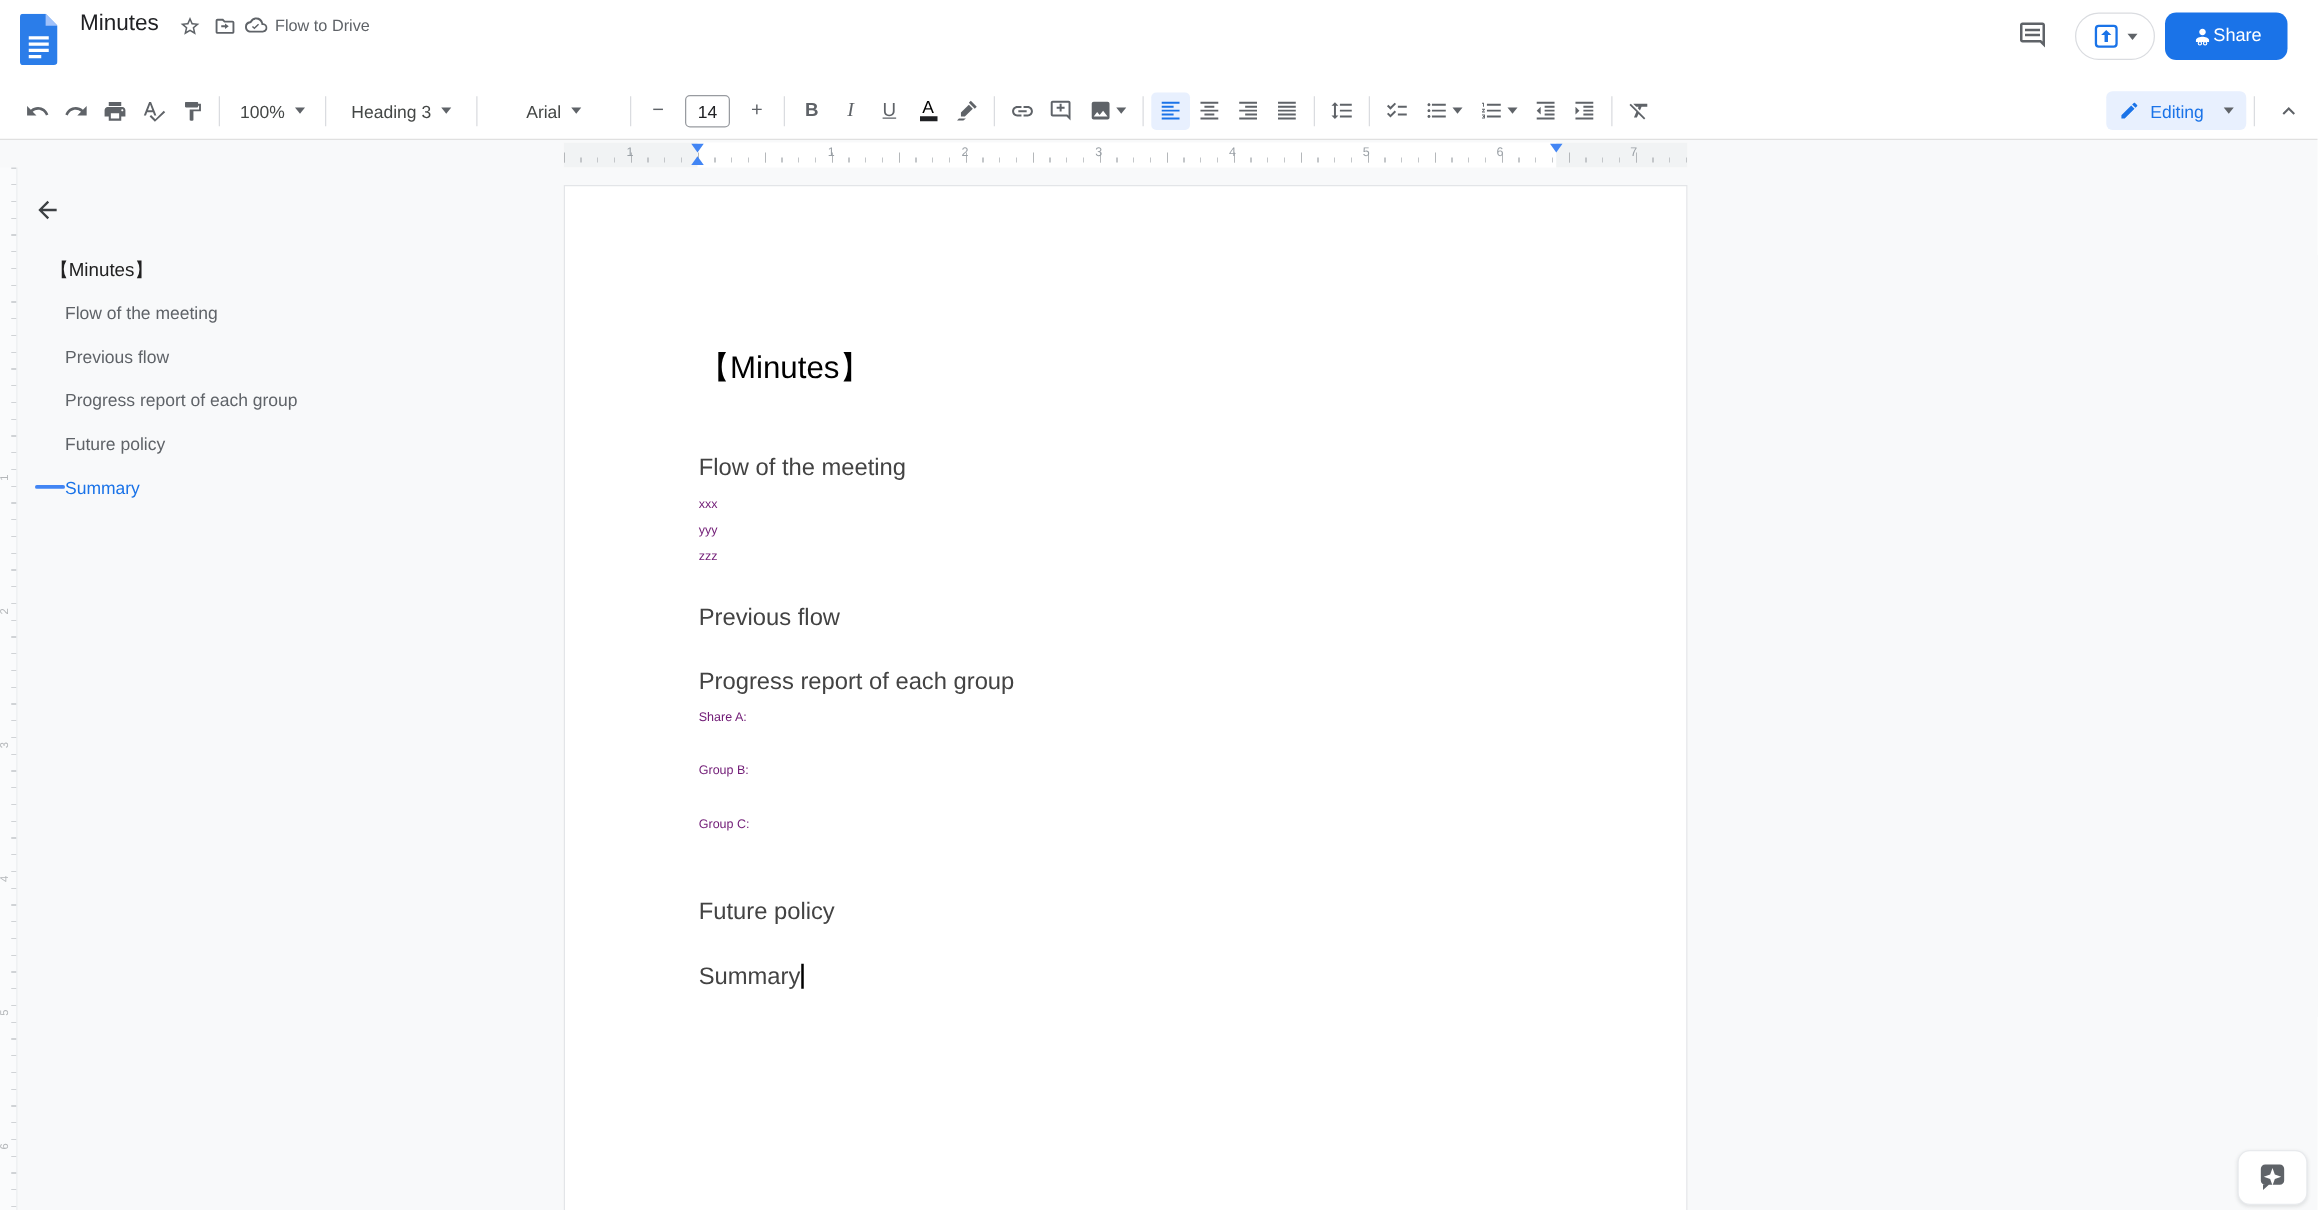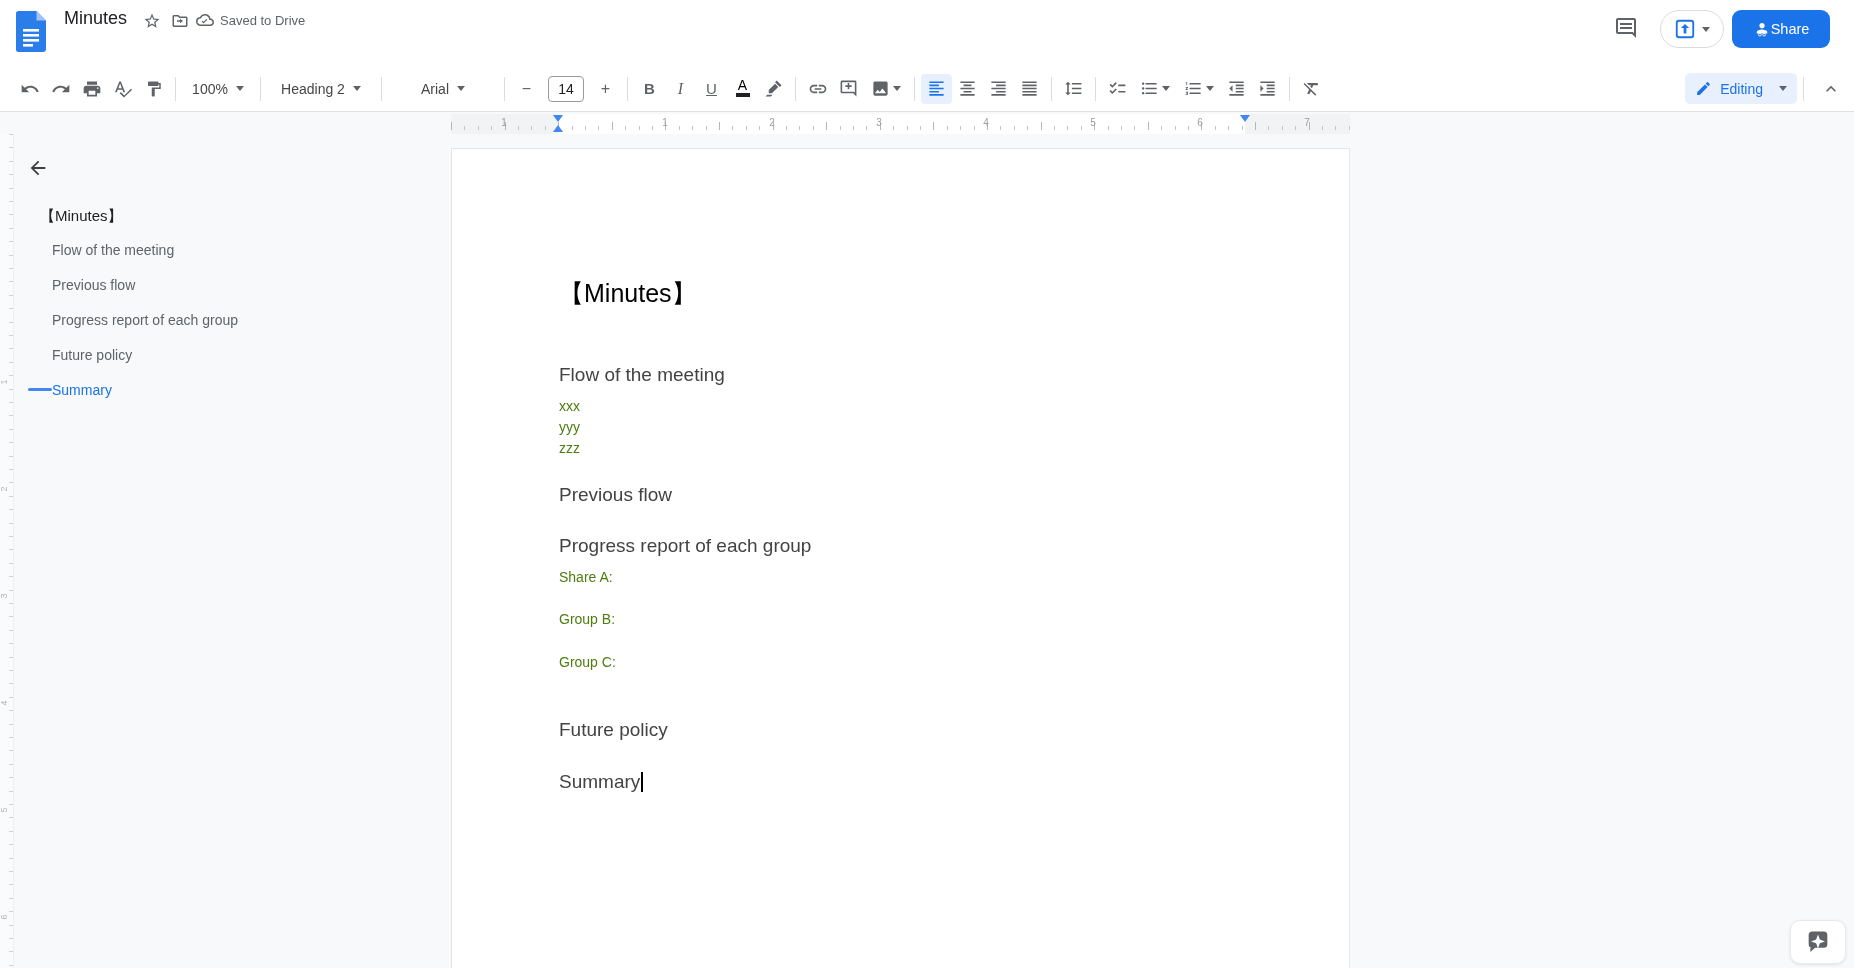--- a/index.html
+++ b/index.html
@@ -72,21 +72,21 @@
   .ol-title { position:absolute; left:40px; top:91px; height:26px; display:flex; align-items:center; font-size:15px; font-weight:500; color:#212121; max-width:360px; }
   .ol-item { position:absolute; left:52px; height:24px; display:flex; align-items:center; font-size:14px; color:#5f6368; max-width:360px; }
   .ol-item.active { color:#1a73e8; }
   #ol-active-dash { position:absolute; left:28px; top:276px; width:24px; height:3px; background:#4285f4; border-radius:2px; }
 
   
   #page { position:absolute; left:451px; top:36px; width:899px; height:830px; background:#fff; border:1px solid #e3e5e8; }
   .doc-line { position:absolute; left:107px; white-space:pre; }
   .doc-title { font-size:25px; color:#000; }
   .doc-h3 { font-size:19px; color:#434343; }
-  .doc-body { font-size:14px; color:#4d7c0f;text-align:center; }
+  .doc-body { font-size:10px; color:#701a75;text-align:center; }
   #text-cursor { display:inline-block; width:2px; height:20px; background:#000; vertical-align:-4px; margin-left:1px; }
 
   
   #explore-btn { position:absolute; left:1790px; top:808px; width:56px; height:44px; background:#fff;
                  border:1px solid #e8eaed; border-radius:10px; box-shadow:0 1px 3px rgba(60,64,67,.12);
                  display:flex; align-items:center; justify-content:center; }
 </style>
 </head>
 <body>
 
@@ -112,21 +112,21 @@
         <path d="M20 6h-8l-2-2H4c-1.1 0-2 .9-2 2v12c0 1.1.9 2 2 2h16c1.1 0 2-.9 2-2V8c0-1.1-.9-2-2-2zm0 12H4V6h5.17l2 2H20v10z"></path>
         <path d="M12 15l4-3-4-3v2H8v2h4z"></path>
       </svg>
   </div>
 
   <div id="saved-wrap">
     <svg width="18" height="18" viewBox="0 0 24 24" fill="#5f6368">
         <path d="M19.35 10.04A7.49 7.49 0 0 0 12 4C9.11 4 6.6 5.64 5.35 8.04A5.994 5.994 0 0 0 0 14c0 3.31 2.69 6 6 6h13c2.76 0 5-2.24 5-5 0-2.64-2.05-4.78-4.65-4.96zM19 18H6c-2.21 0-4-1.79-4-4 0-2.05 1.53-3.76 3.56-3.97l1.07-.11.5-.95A5.469 5.469 0 0 1 12 6c2.62 0 4.88 1.86 5.39 4.43l.3 1.5 1.53.11A2.98 2.98 0 0 1 22 15c0 1.65-1.35 3-3 3z"></path>
         <path d="M10 16.6l-2.6-2.6 1.06-1.06L10 14.48l3.94-3.94L15 11.6 10 16.6z"></path>
       </svg>
-    <span>Saved to Drive</span>
+    <span>Flow to Drive</span>
   </div>
 
 
   <div id="comment-history-btn">
     <svg width="24" height="24" viewBox="0 0 24 24" fill="#5f6368">
         <path d="M21.99 4c0-1.1-.89-2-1.99-2H4c-1.1 0-2 .9-2 2v12c0 1.1.9 2 2 2h14l4 4-.01-18zM20 4v13.17L18.83 16H4V4h16z"></path>
         <rect x="6" y="7" width="12" height="2"></rect>
         <rect x="6" y="11" width="12" height="2"></rect>
       </svg>
   </div>
@@ -180,21 +180,21 @@
   <div class="tdiv"></div>
 
   <div class="tsel" id="zoom-select">
     <span>100%</span>
     <span class="caret"></span>
   </div>
 
   <div class="tdiv"></div>
 
   <div class="tsel" id="style-select">
-    <span>Heading 2</span>
+    <span>Heading 3</span>
     <span class="caret"></span>
   </div>
 
   <div class="tdiv"></div>
 
   <div class="tsel" id="font-select">
     <span>Arial</span>
     <span class="caret"></span>
   </div>
 

